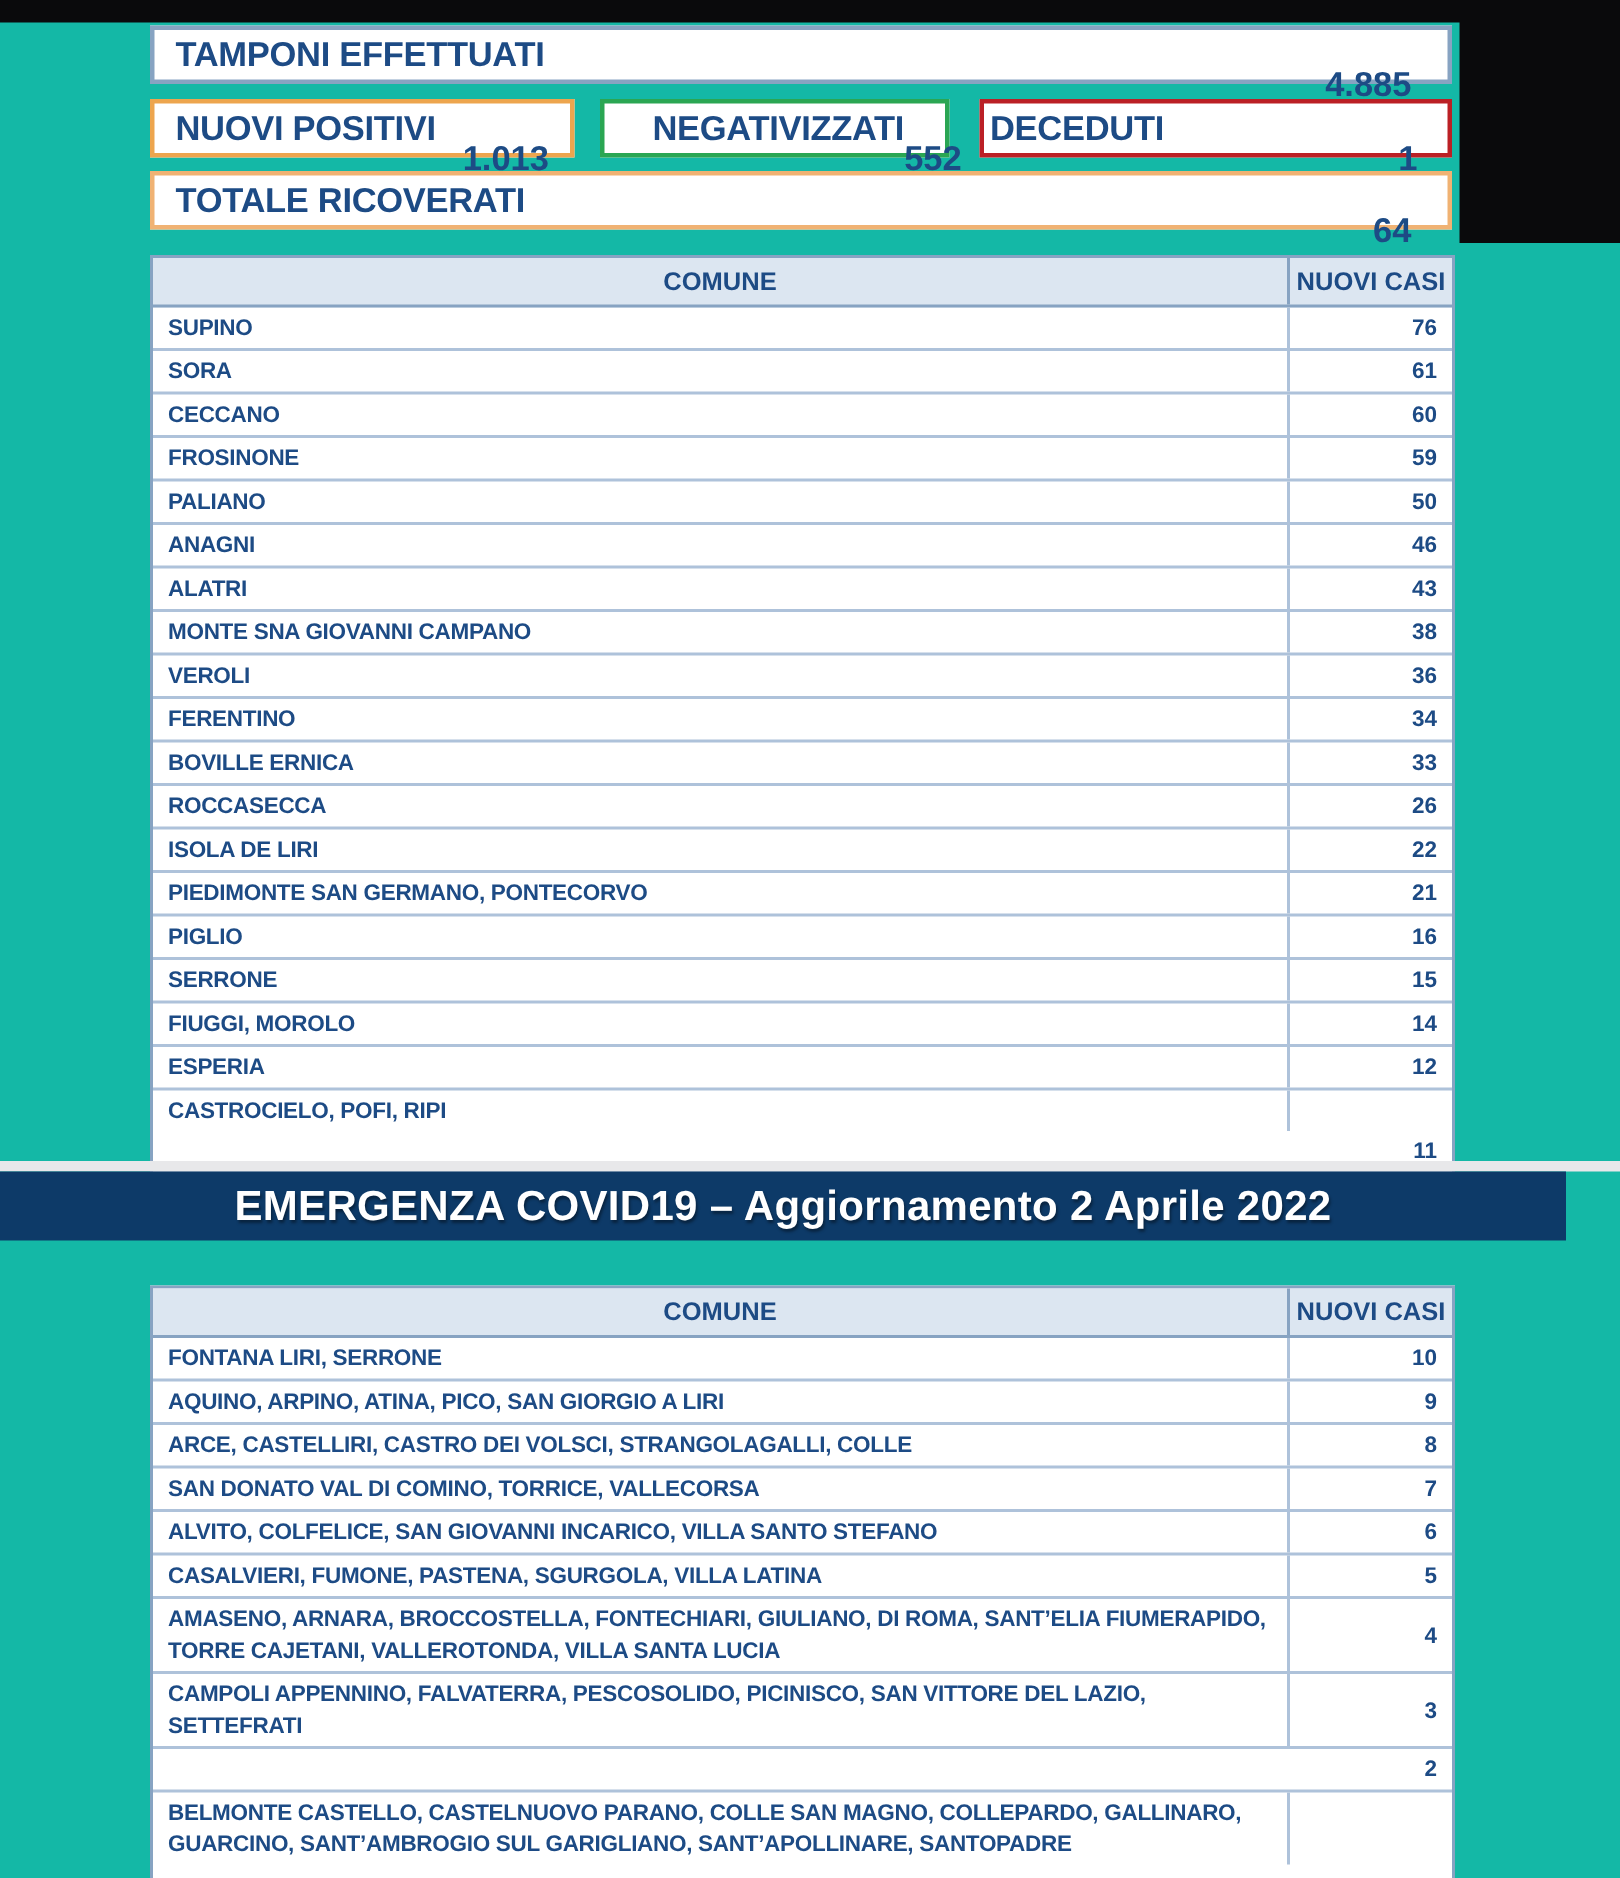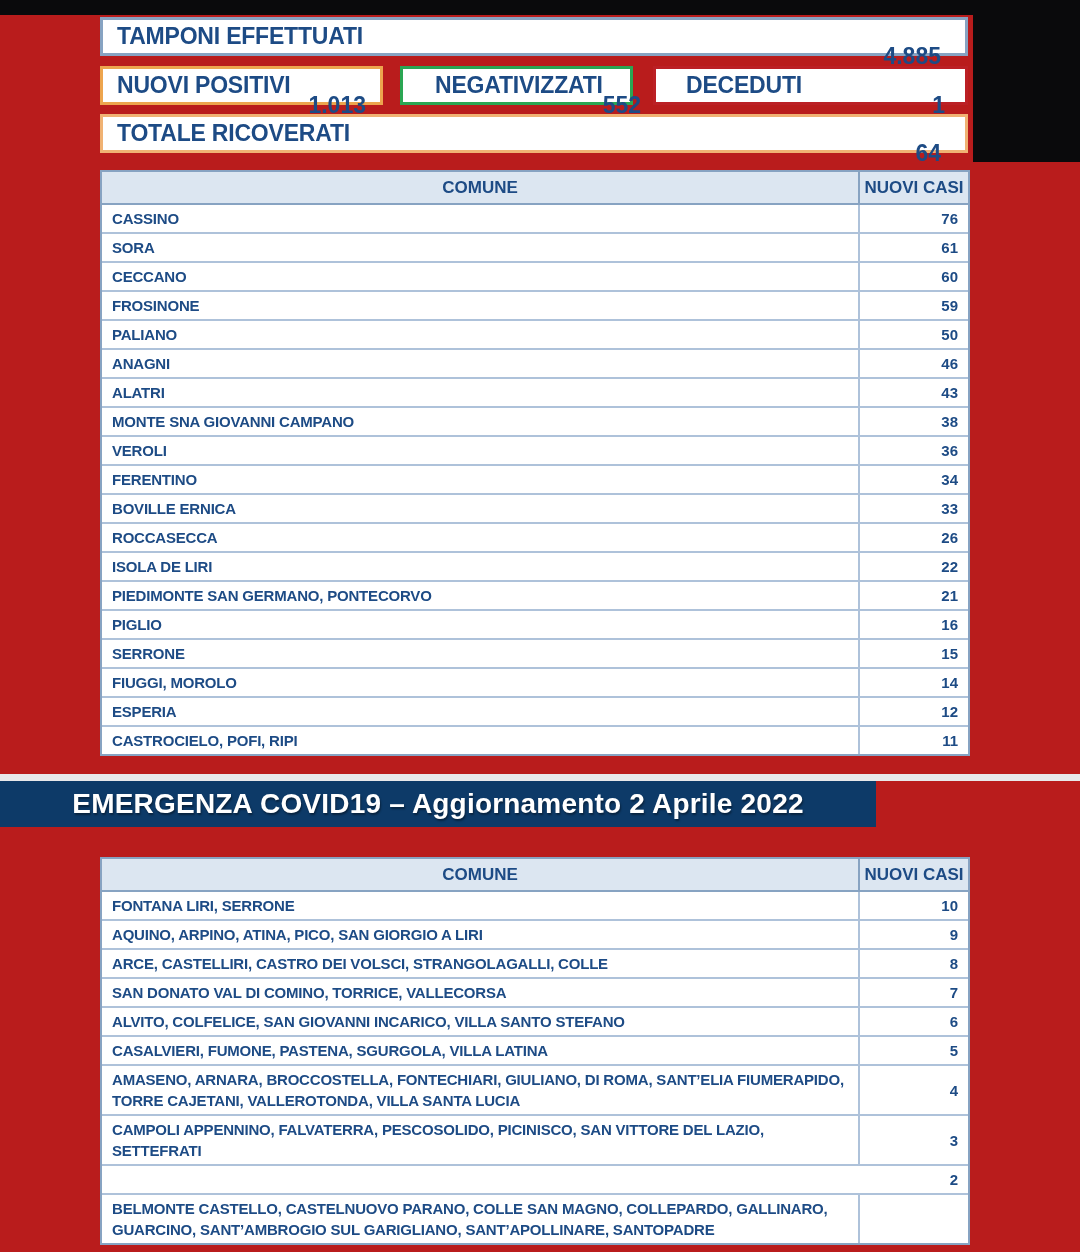--- a/index.html
+++ b/index.html
@@ -1,49 +1,49 @@
 <!DOCTYPE html>
 <html style="--navy-text: #1d4b85; --banner-bg: #0d3a68; --top-strip: #0a0a0c; --steel-border: #87a3c2; --cell-border: #aec2da; --header-bg: #dce6f1; --orange-border: #eda54e; --orange-border-light: #f0b273; --green-border: #2aa653; --red-border: #bb2025;"><head>
 <meta charset="utf-8">
 <style>
   html,body{margin:0;padding:0;background:#fff;}
-  #page{position:relative;width:1080px;height:1252px;background:#b91c1c;overflow:hidden;
+  #page{position:relative;width:1080px;height:1252px;background:#14b8a6;overflow:hidden;
         font-family:"Liberation Sans",sans-serif;font-weight:bold;color:var(--navy-text);}
 
   
   .top-strip{position:absolute;left:0;top:0;width:1080px;height:15px;background:var(--top-strip);}
   .top-right-block{position:absolute;left:973px;top:0;width:107px;height:162px;background:var(--top-strip);}
 
   
   .sbox{position:absolute;background:#fff;display:flex;align-items:center;justify-content:space-between;box-sizing:border-box;}
   .sbox .lbl{font-size:23px;letter-spacing:-0.2px;white-space:nowrap;}
   .sbox .val{font-size:23px;white-space:nowrap;margin-top:39px;}
   #box-tamponi{left:100px;top:17px;width:868px;height:39px;border:3px solid var(--steel-border);padding:0 24px 0 14px;}
   #box-positivi{left:100px;top:66px;width:283px;height:39px;border:3px solid var(--orange-border);padding:0 14px 0 14px;}
   #box-negativizzati{left:400px;top:66px;width:233px;height:39px;border:3px solid var(--green-border);padding:0 22px 0 32px;}
-  #box-deceduti{left:653px;top:66px;width:315px;height:39px;border:3px solid var(--red-border);padding:0 20px 0 30px;}
+  #box-deceduti{left:653px;top:66px;width:315px;height:39px;border:3px solid var(--red-border);padding:0 20px 0 4px;}
   #box-ricoverati{left:100px;top:114px;width:868px;height:39px;border:3px solid var(--orange-border-light);padding:0 24px 0 14px;}
 
   
   .data-table{position:absolute;left:100px;width:870px;box-sizing:border-box;border:2px solid var(--steel-border);background:#fff;}
   #table1{top:170px;}
   #table2{top:857px;}
   .t-header{display:flex;background:var(--header-bg);border-bottom:2px solid var(--steel-border);}
   .t-th{font-size:17px;display:flex;align-items:center;box-sizing:border-box;height:31px;}
   .t-th.comune{width:758px;justify-content:center;border-right:2px solid var(--steel-border);}
   .t-th.casi{flex:1;justify-content:center;}
   .t-row{display:flex;border-bottom:2px solid var(--cell-border);}
-  .t-row:last-child{border-bottom:none;}
+  .t-row:last-child{border-bottom:none;flex-direction:column;}
   .t-td{box-sizing:border-box;display:flex;align-items:center;font-size:15px;line-height:21px;min-height:27px;}
   .t-td.comune{width:758px;padding:3px 8px 3px 10px;border-right:2px solid var(--cell-border);white-space:pre-line;letter-spacing:-0.2px;}
   .t-td.casi{flex:1;justify-content:flex-end;padding:3px 10px 3px 4px;}
 
   
   .banner-gray{position:absolute;left:0;top:774px;width:1080px;height:7px;background:#e8e8ea;}
-  .banner{position:absolute;left:0;top:781px;width:876px;height:46px;background:var(--banner-bg);
+  .banner{position:absolute;left:0;top:781px;width:1044px;height:46px;background:var(--banner-bg);
           display:flex;align-items:center;justify-content:center;}
   .banner .title{color:#ffffff;font-size:28px;letter-spacing:0.2px;text-shadow:1px 2px 2px rgba(0,0,0,0.4);white-space:nowrap;}
 </style>
 </head>
 <body>
 
 <div id="page">
 
   <div class="top-strip"></div>
   <div class="top-right-block"></div>
@@ -73,21 +73,21 @@
     <span class="val">64</span>
   </div>
 
   <div class="data-table" id="table1">
     <div class="t-header">
       <div class="t-th comune">COMUNE</div>
       <div class="t-th casi">NUOVI CASI</div>
     </div>
     <div class="t-body">
   <div class="t-row">
-    <div class="t-td comune">CASSINO</div>
+    <div class="t-td comune">SUPINO</div>
     <div class="t-td casi">76</div>
   </div>
 
   <div class="t-row">
     <div class="t-td comune">SORA</div>
     <div class="t-td casi">61</div>
   </div>
 
   <div class="t-row">
     <div class="t-td comune">CECCANO</div>

